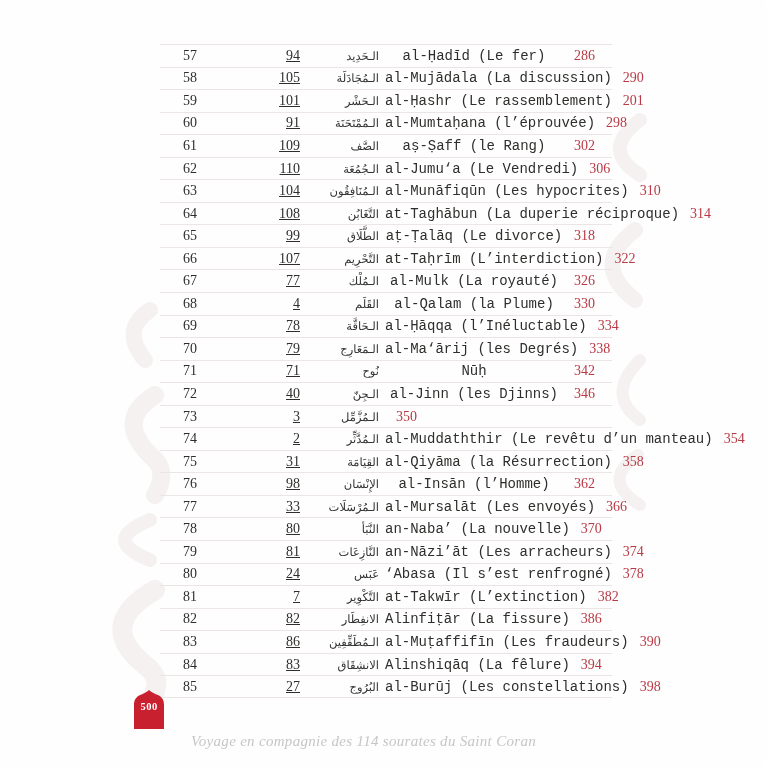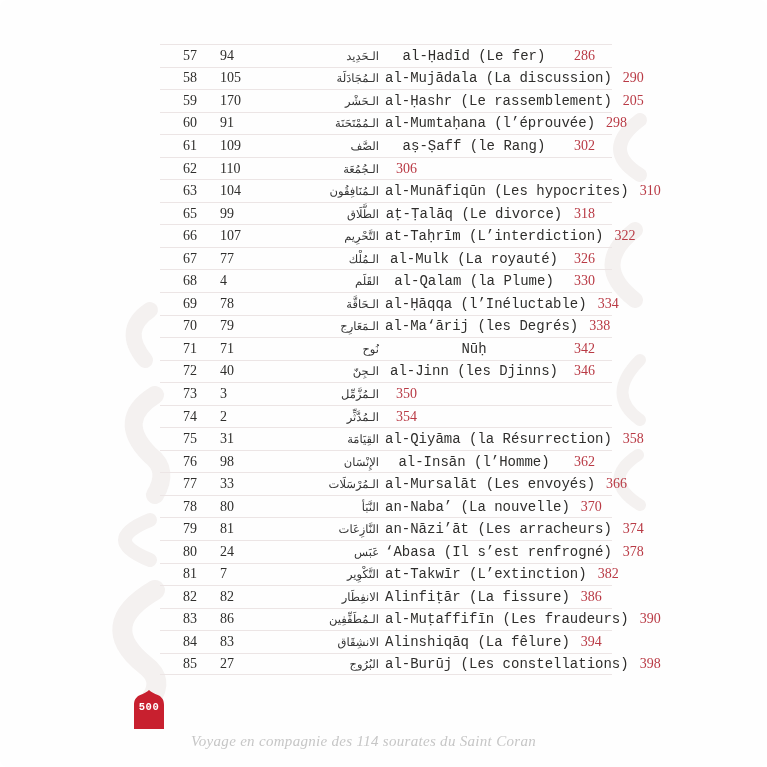--- a/index.html
+++ b/index.html
@@ -21,21 +21,21 @@
     box-sizing:border-box;
     height:22.55px;
     display:flex;
     align-items:center;
     border-top:1px solid #ece5e5;
     font-size:14px;
     white-space:nowrap;
   }
   .row:last-child{border-bottom:1px solid #ece5e5;}
   .c-num{width:60px;text-align:center;flex:0 0 auto;}
-  .c-rev{width:80px;text-align:left;flex:0 0 auto;}
+  .c-rev{width:80px;text-align:right;flex:0 0 auto;text-decoration:underline;}
   .c-ar{
     width:85px;flex:0 0 auto;
     text-align:right;
     padding-right:6px;
     box-sizing:border-box;
     font-family:Liberation Sans, sans-serif;
     font-size:11.5px;
     direction:rtl;
     color:#333;
   }
@@ -53,21 +53,21 @@
     top:733px;
     text-align:center;
     font-style:italic;
     font-size:15px;
     color:#c6c6c6;
     letter-spacing:0.3px;
   }
   .badge{
     position:absolute;
     left:134px;top:690px;
-    width:30px;height:39px;font-family:Liberation Mono, monospace;
+    width:30px;height:39px;
   }
   .badge svg{position:absolute;left:0;top:0;}
   .badge-text{
     position:absolute;
     left:0;top:11px;width:30px;
     text-align:center;
     color:#fff;
     font-size:10.5px;
     font-weight:bold;
     letter-spacing:0.5px;
@@ -103,24 +103,24 @@
     <div class="row">
       <span class="c-num">58</span>
       <span class="c-rev">105</span>
       <span class="c-ar">الـمُجَادَلَة</span>
       <span class="c-fr">al-Mujādala (La discussion)</span>
       <span class="c-page">290</span>
     </div>
 
     <div class="row">
       <span class="c-num">59</span>
-      <span class="c-rev">170</span>
+      <span class="c-rev">101</span>
       <span class="c-ar">الـحَشْر</span>
       <span class="c-fr">al-Ḥashr (Le rassemblement)</span>
-      <span class="c-page">205</span>
+      <span class="c-page">201</span>
     </div>
 
     <div class="row">
       <span class="c-num">60</span>
       <span class="c-rev">91</span>
       <span class="c-ar">الـمُمْتَحَنَة</span>
       <span class="c-fr">al-Mumtaḥana (l’éprouvée)</span>
       <span class="c-page">298</span>
     </div>
 
@@ -129,31 +129,39 @@
       <span class="c-rev">109</span>
       <span class="c-ar">الصَّف</span>
       <span class="c-fr">aṣ-Ṣaff (le Rang)</span>
       <span class="c-page">302</span>
     </div>
 
     <div class="row">
       <span class="c-num">62</span>
       <span class="c-rev">110</span>
       <span class="c-ar">الـجُمُعَة</span>
+      <span class="c-fr">al-Jumu‘a (Le Vendredi)</span>
       <span class="c-page">306</span>
     </div>
 
     <div class="row">
       <span class="c-num">63</span>
       <span class="c-rev">104</span>
       <span class="c-ar">الـمُنَافِقُون</span>
       <span class="c-fr">al-Munāfiqūn (Les hypocrites)</span>
       <span class="c-page">310</span>
     </div>
 
+    <div class="row">
+      <span class="c-num">64</span>
+      <span class="c-rev">108</span>
+      <span class="c-ar">التَّغَابُن</span>
+      <span class="c-fr">at-Taghābun (La duperie réciproque)</span>
+      <span class="c-page">314</span>
+    </div>
 
     <div class="row">
       <span class="c-num">65</span>
       <span class="c-rev">99</span>
       <span class="c-ar">الطَّلَاق</span>
       <span class="c-fr">aṭ-Ṭalāq (Le divorce)</span>
       <span class="c-page">318</span>
     </div>
 
     <div class="row">
@@ -216,20 +224,21 @@
       <span class="c-num">73</span>
       <span class="c-rev">3</span>
       <span class="c-ar">الـمُزَّمِّل</span>
       <span class="c-page">350</span>
     </div>
 
     <div class="row">
       <span class="c-num">74</span>
       <span class="c-rev">2</span>
       <span class="c-ar">الـمُدَّثِّر</span>
+      <span class="c-fr">al-Muddaththir (Le revêtu d’un manteau)</span>
       <span class="c-page">354</span>
     </div>
 
     <div class="row">
       <span class="c-num">75</span>
       <span class="c-rev">31</span>
       <span class="c-ar">القِيَامَة</span>
       <span class="c-fr">al-Qiyāma (la Résurrection)</span>
       <span class="c-page">358</span>
     </div>

